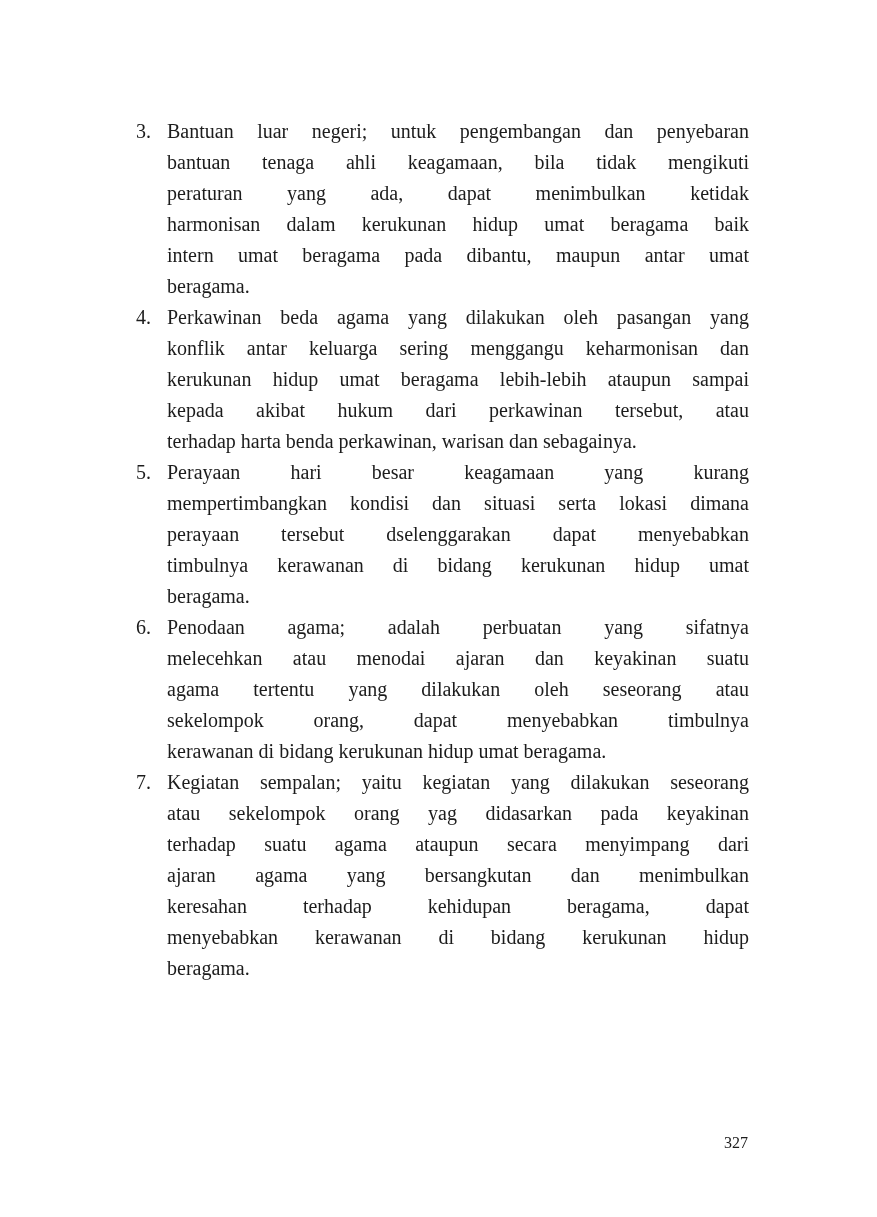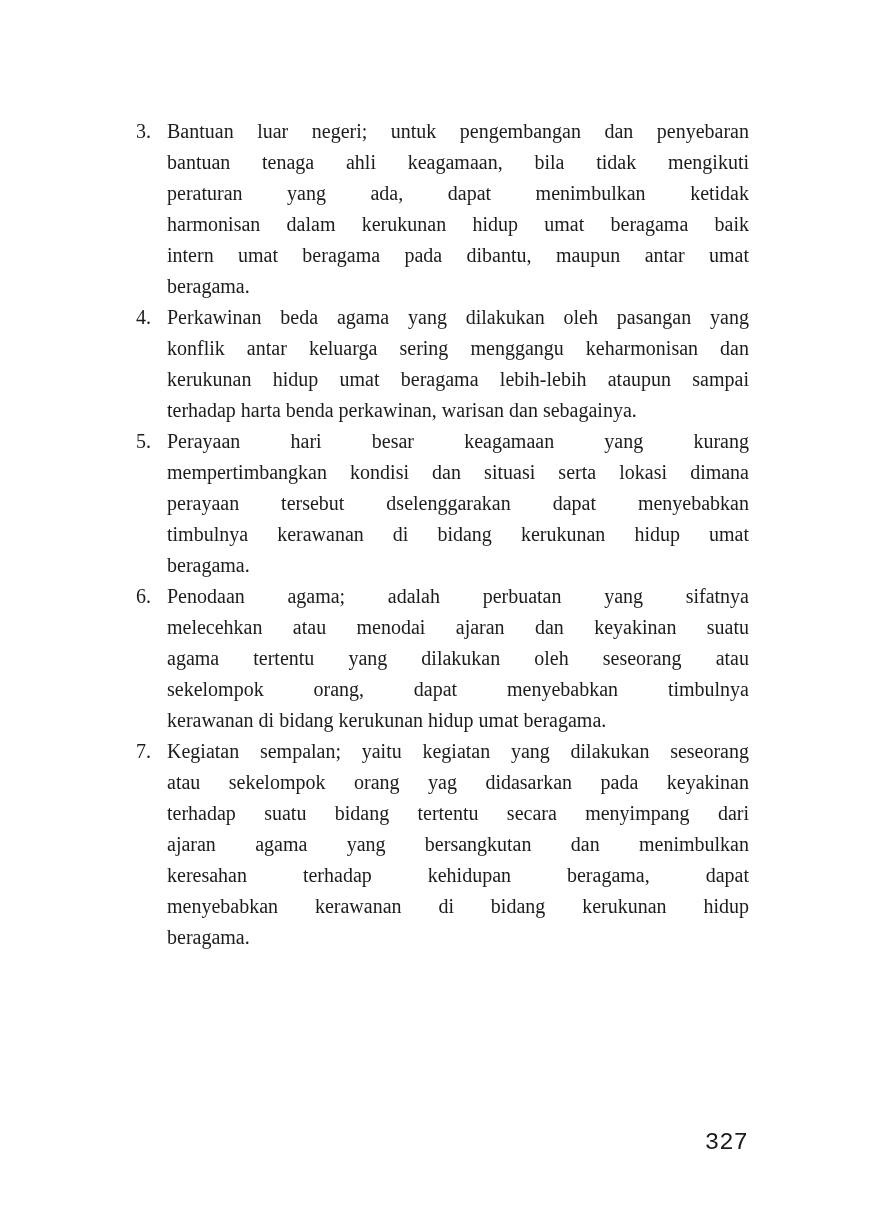--- a/index.html
+++ b/index.html
@@ -41,22 +41,22 @@
     text-align-last: justify;
   }
   .line.last {
     text-align-last: left;
   }
   .page-number {
     position: absolute;
     right: 129px;
     top: 1131px;
     color: #1c1c1c;
-    font-family: Liberation Mono, monospace;
-    font-size: 24px;
+    font-family: Liberation Serif, serif;
+    font-size: 16px;
     line-height: 24px;
   }
 </style>
 </head>
 <body>
 
 <main class="page">
   <section class="content">
 
   <div class="item">
@@ -69,20 +69,21 @@
           <div class="line">intern umat beragama pada dibantu, maupun antar umat</div>
           <div class="line last">beragama.</div>
         </div>
       </div>
       <div class="item">
         <div class="num">4.</div>
         <div class="body">
           <div class="line">Perkawinan beda agama yang dilakukan oleh pasangan yang</div>
           <div class="line">konflik antar keluarga sering menggangu keharmonisan dan</div>
           <div class="line">kerukunan hidup umat beragama lebih-lebih ataupun sampai</div>
+          <div class="line">kepada akibat hukum dari perkawinan tersebut, atau</div>
           <div class="line last">terhadap harta benda perkawinan, warisan dan sebagainya.</div>
         </div>
       </div>
       <div class="item">
         <div class="num">5.</div>
         <div class="body">
           <div class="line">Perayaan hari besar keagamaan yang kurang</div>
           <div class="line">mempertimbangkan kondisi dan situasi serta lokasi dimana</div>
           <div class="line">perayaan tersebut dselenggarakan dapat menyebabkan</div>
           <div class="line">timbulnya kerawanan di bidang kerukunan hidup umat</div>
@@ -97,21 +98,21 @@
           <div class="line">agama tertentu yang dilakukan oleh seseorang atau</div>
           <div class="line">sekelompok orang, dapat menyebabkan timbulnya</div>
           <div class="line last">kerawanan di bidang kerukunan hidup umat beragama.</div>
         </div>
       </div>
       <div class="item">
         <div class="num">7.</div>
         <div class="body">
           <div class="line">Kegiatan sempalan; yaitu kegiatan yang dilakukan seseorang</div>
           <div class="line">atau sekelompok orang yag didasarkan pada keyakinan</div>
-          <div class="line">terhadap suatu bidang tertentu secara menyimpang dari</div>
+          <div class="line">terhadap suatu agama ataupun secara menyimpang dari</div>
           <div class="line">ajaran agama yang bersangkutan dan menimbulkan</div>
           <div class="line">keresahan terhadap kehidupan beragama, dapat</div>
           <div class="line">menyebabkan kerawanan di bidang kerukunan hidup</div>
           <div class="line last">beragama.</div>
         </div>
       </div>
     </section>
   <div class="page-number">327</div>
 </main>
 

